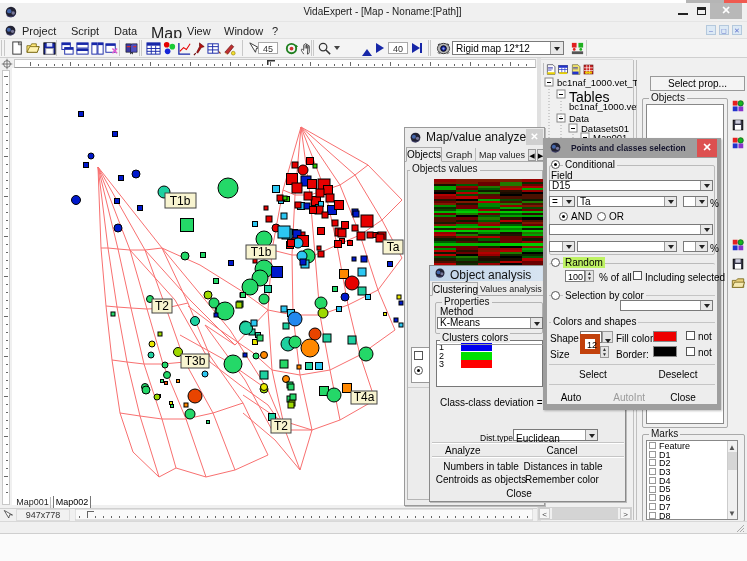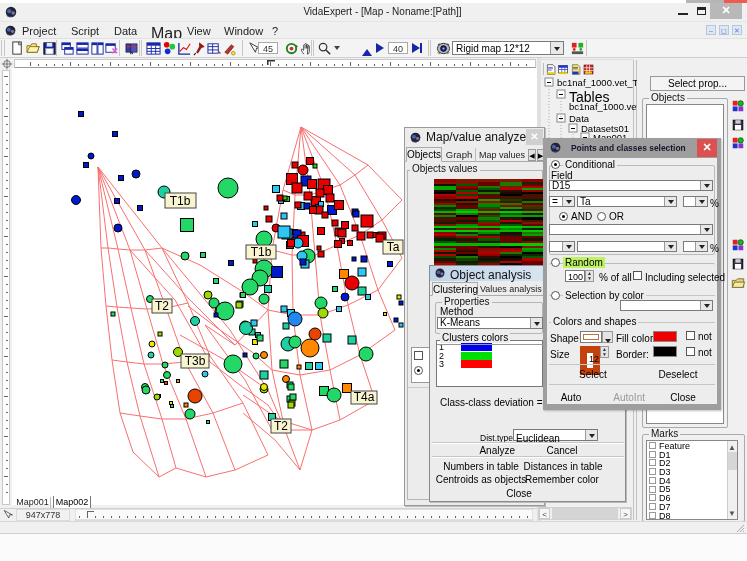--- a/index.html
+++ b/index.html
@@ -989,21 +989,21 @@
 <div class="abs" style="left:437px;top:344px;width:106px;height:1px;background:#999"></div>
 <div class="abs" style="left:440px;top:397px;font-size:10px;color:#000">Class-class deviation =</div>
 <div class="abs" style="left:480px;top:433px;font-size:8.5px;color:#000">Dist.type</div>
 <div class="abs combo" style="left:513px;top:429px;width:85px;height:12px">
     <div style="position:absolute;left:2px;top:4px;font-size:10px;line-height:10px;color:#000;white-space:nowrap">Euclidean</div>
     <div class="cbtn" style="width:12px;height:10px">
       <span class="dn"></span>
     </div>
   </div>
 <div class="abs" style="left:432px;top:442px;width:192px;height:1px;border-top:1px solid #c5c5c5;border-bottom:1px solid #fff"></div>
-<div class="abs" style="left:445px;top:445px;width:70px;text-align:right;font-size:10px;color:#000">Analyze</div>
+<div class="abs" style="left:445px;top:445px;width:70px;text-align:left;font-size:10px;color:#000">Analyze</div>
 <div class="abs" style="left:532px;top:445px;width:60px;text-align:center;font-size:10px;color:#000">Cancel</div>
 <div class="abs" style="left:432px;top:456px;width:192px;height:1px;border-top:1px solid #c5c5c5;border-bottom:1px solid #fff"></div>
 <div class="abs" style="left:436px;top:461px;width:90px;text-align:center;font-size:10px;color:#000">Numbers in table</div>
 <div class="abs" style="left:518px;top:461px;width:90px;text-align:center;font-size:10px;color:#000">Distances in table</div>
 <div class="abs" style="left:431px;top:474px;width:100px;text-align:center;font-size:10px;color:#000">Centroids as objects</div>
 <div class="abs" style="left:517px;top:474px;width:90px;text-align:center;font-size:10px;color:#000">Remember color</div>
 <div class="abs" style="left:489px;top:488px;width:60px;text-align:center;font-size:10px;color:#000">Close</div>
 <div class="abs" style="left:543px;top:138px;width:178px;height:272px;background:#9e9e9e;box-shadow:1px 1px 2px rgba(0,0,0,.25)"></div>
 <div class="abs" style="left:547px;top:158px;width:170px;height:246px;background:#ededed"></div>
 <svg class="abs" style="left:549px;top:141px" width="13" height="13" viewBox="0 0 16 16" xmlns="http://www.w3.org/2000/svg">
@@ -1088,21 +1088,21 @@
 <div class="abs" style="left:550px;top:333px;font-size:10px">Shape</div>
 <div class="abs" style="left:580px;top:331px;width:22px;height:12px;background:#fff;border:1px solid #7a7a7a">
     <div style="margin:2px;border:1px solid #b07840;height:6px"></div>
   </div>
 <div class="abs" style="left:602px;top:331px;width:11px;height:12px;background:#e4e4e4;border:1px solid #999;text-align:center"><span class="dn" style="display:inline-block"></span></div>
 <div class="abs" style="left:616px;top:333px;font-size:10px">Fill color</div>
 <div class="abs" style="left:653px;top:331px;width:24px;height:11px;background:#ee0000;border:1px solid #888"></div>
 <div class="abs cb" style="left:686px;top:331px"></div>
 <div class="abs" style="left:698px;top:331px;font-size:10px">not</div>
 <div class="abs" style="left:550px;top:349px;font-size:10px">Size</div>
-<div class="abs" style="left:580px;top:346px;width:20px;height:29px;background:#fff;border:7px solid #c2410c;font-size:9px;line-height:12px;padding-left:2px">12</div>
+<div class="abs" style="left:580px;top:334px;width:20px;height:20px;background:#fff;border:5px solid #c2410c;font-size:9px;line-height:12px;padding-left:2px">12</div>
 <div class="abs" style="left:600px;top:346px;width:9px;height:12px;background:#e4e4e4;border:1px solid #999;font-size:5px;text-align:center;color:#333;line-height:5px">▲<br>▼</div>
 <div class="abs" style="left:616px;top:349px;font-size:10px">Border:</div>
 <div class="abs" style="left:653px;top:346px;width:24px;height:11px;background:#000;border:1px solid #888"></div>
 <div class="abs cb" style="left:686px;top:347px"></div>
 <div class="abs" style="left:698px;top:347px;font-size:10px">not</div>
 <div class="abs" style="left:549px;top:364px;width:166px;height:1px;border-top:1px solid #c5c5c5"></div>
 <div class="abs" style="left:563px;top:369px;width:60px;text-align:center;font-size:10px">Select</div>
 <div class="abs" style="left:648px;top:369px;width:60px;text-align:center;font-size:10px">Deselect</div>
 <div class="abs" style="left:549px;top:384px;width:166px;height:1px;border-top:1px solid #c5c5c5"></div>
 <div class="abs" style="left:551px;top:392px;width:40px;text-align:center;font-size:10px">Auto</div>

